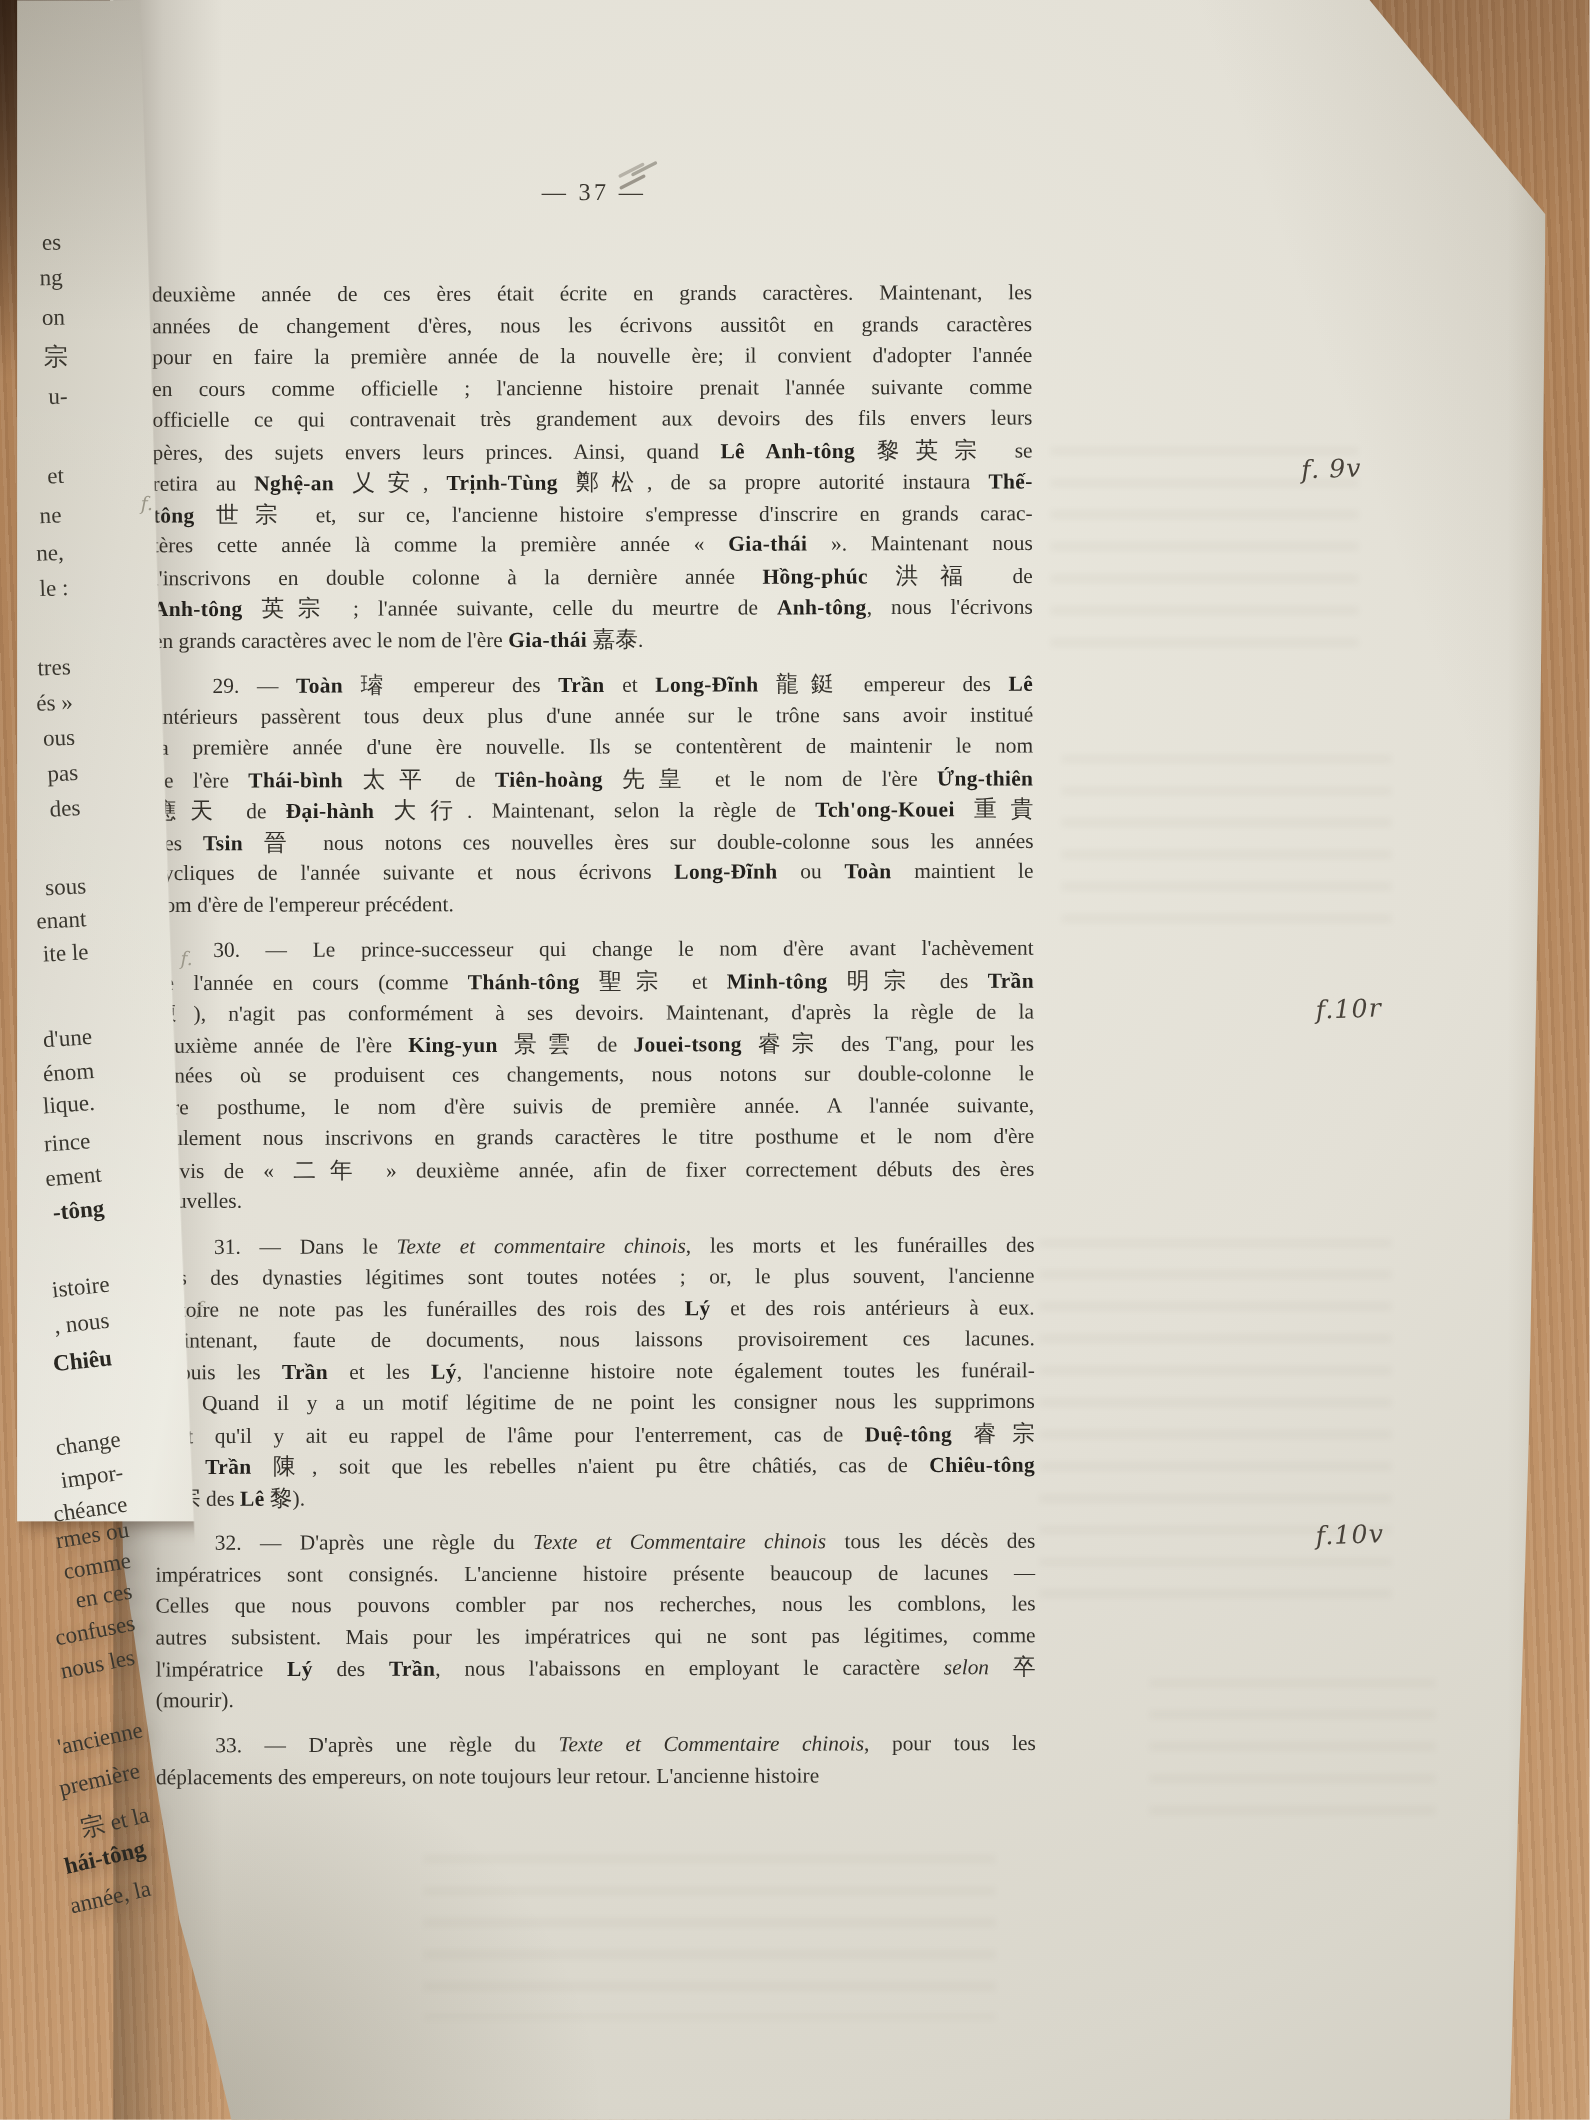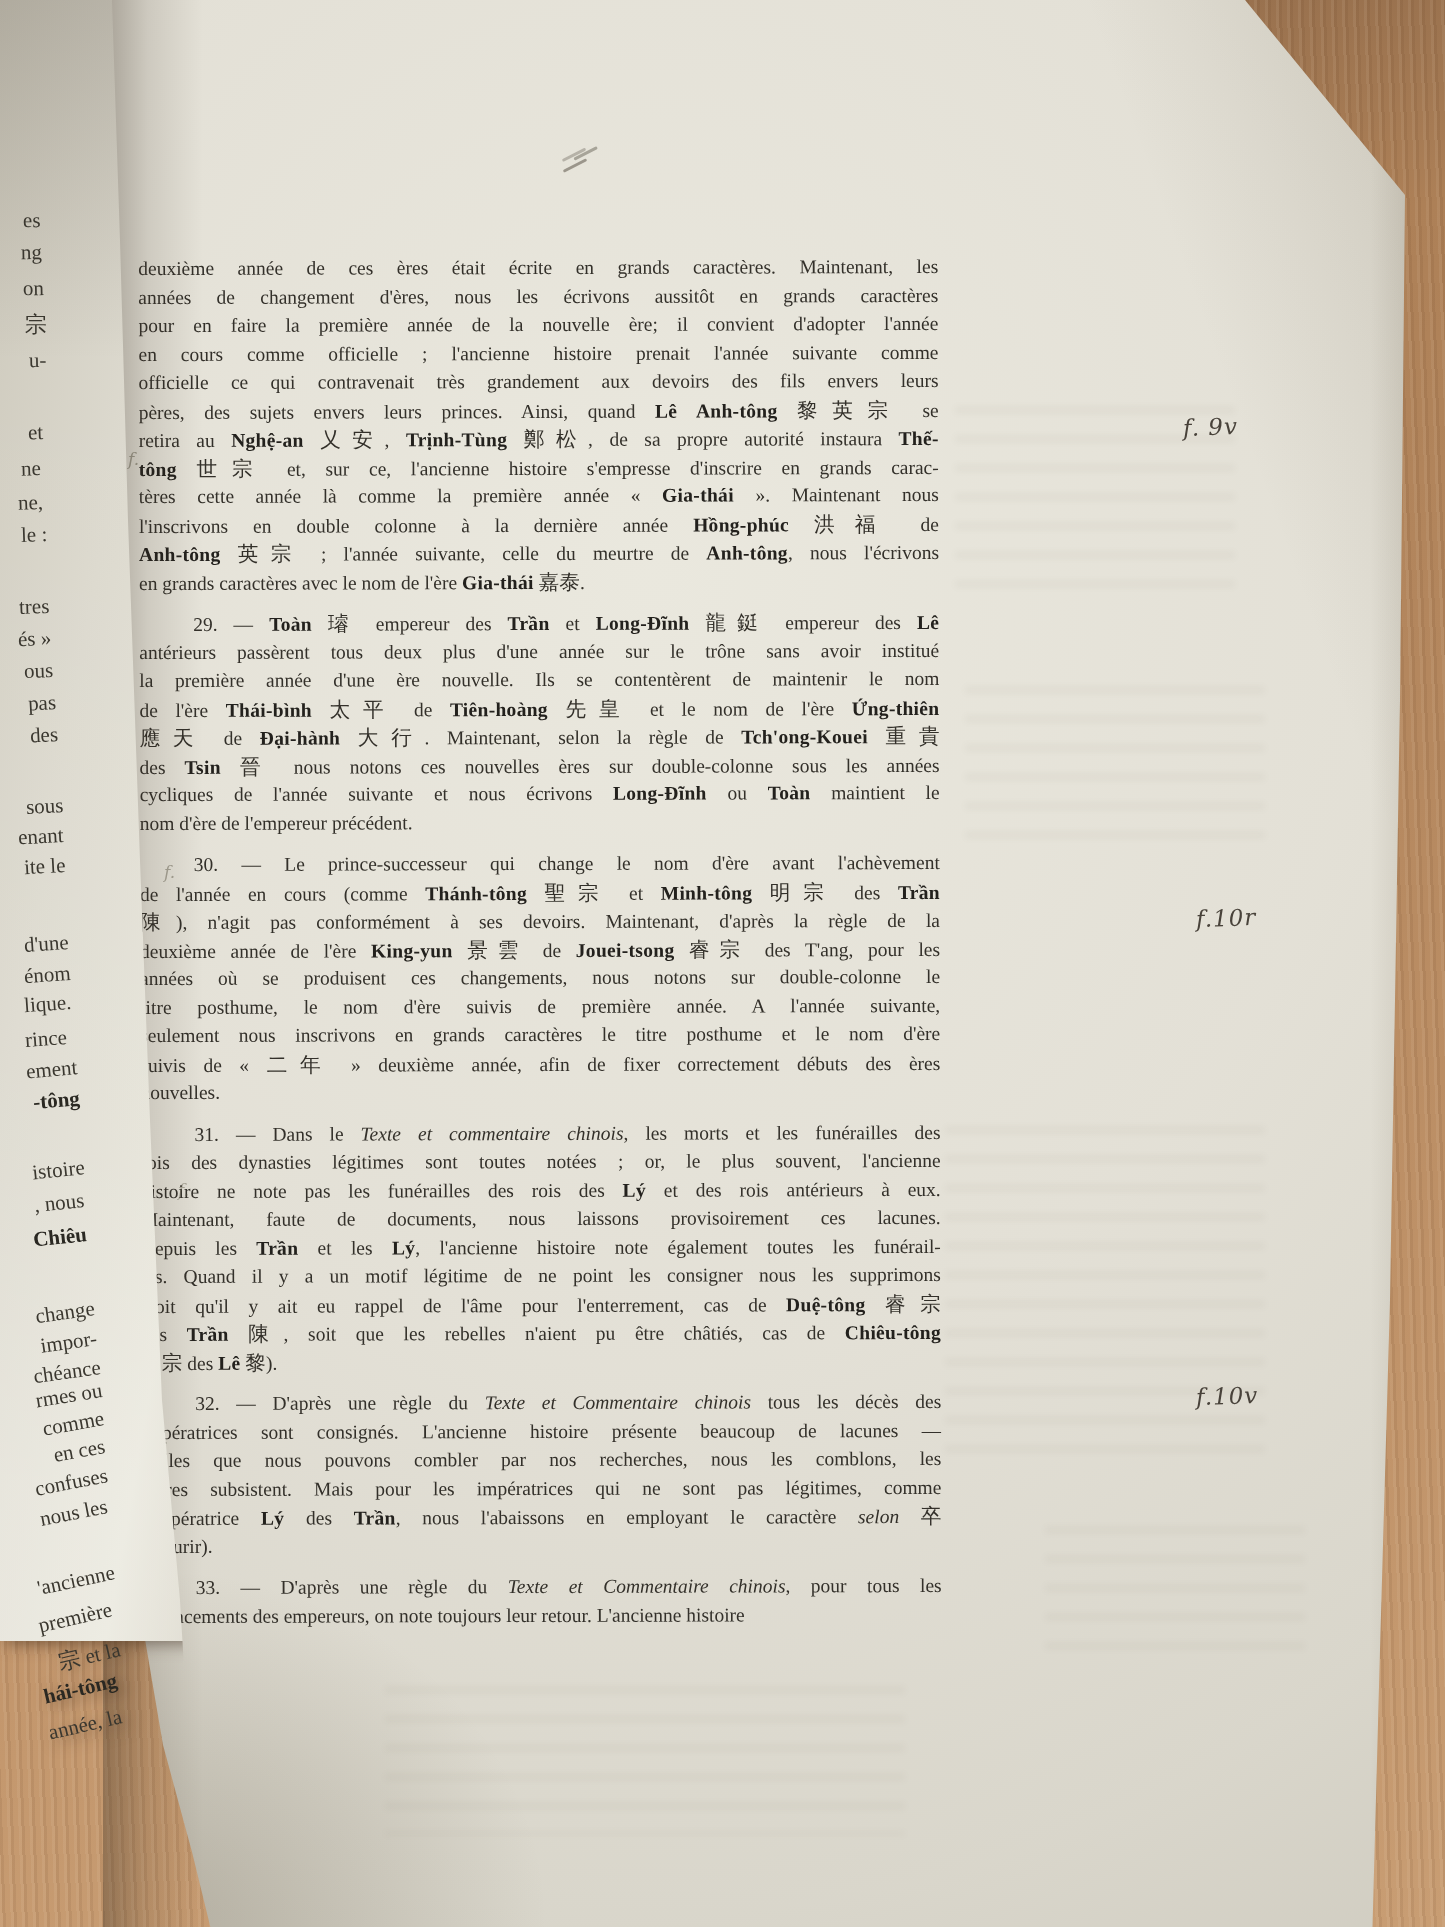--- a/index.html
+++ b/index.html
@@ -44,21 +44,21 @@
   .line i{font-style:italic;}
   .cjk{font-size:1.06em;}
   
   .folio{position:absolute;font-family:"DejaVu Serif", serif;font-style:italic;
     font-size:23px;color:#48423a;letter-spacing:1px;transform:rotate(-2deg);}
   
   #gutter-shadow{position:absolute;left:103px;top:0;width:100px;height:100%;z-index:3;pointer-events:none;
     background:linear-gradient(90deg, rgba(58,47,34,.36), rgba(58,47,34,.13) 45%, rgba(58,47,34,0));}
   
   #left-page{
-    position:absolute;left:0;top:0;width:230px;height:1641px;z-index:4;
+    position:absolute;left:15px;top:0;width:230px;height:1383px;z-index:4;
     clip-path:polygon(0 0,112px 0,120px 240px,128px 520px,140px 860px,150px 1120px,162px 1400px,180px 1600px,186px 1700px,172px 1810px,140px 1880px,95px 1905px,0 1912px);
     background:
       linear-gradient(to bottom, rgba(30,20,10,.16), rgba(30,20,10,0) 22%, rgba(255,255,252,.10) 70%, rgba(255,255,252,.26) 90%),
       linear-gradient(100deg,#ccc8bb 0%,#dcd9ce 38%,#e7e5da 76%,#d8d4c7 93%,#b7b1a2 100%);
     filter:drop-shadow(6px 3px 8px rgba(48,28,13,.5));
   }
   .frag{position:absolute;color:#3a372f;font-size:21px;white-space:nowrap;transform-origin:right center;}
   .frag.b{font-weight:bold;color:#2a2822;}
   .leftmark{position:absolute;z-index:5;font-family:"DejaVu Serif", serif;font-style:italic;
     font-size:17px;color:#55503f;}
@@ -67,20 +67,21 @@
 <body>
 
 <div id="main-page">
 
   <div class="ghost" style="left:870px;top:420px;width:280px;height:200px;"></div>
   <div class="ghost" style="left:880px;top:700px;width:300px;height:170px;"></div>
   <div class="ghost" style="left:860px;top:1140px;width:320px;height:330px;"></div>
   <div class="ghost" style="left:300px;top:1700px;width:520px;height:150px;"></div>
   <div class="ghost" style="left:960px;top:1540px;width:260px;height:130px;"></div>
 
+  <div id="page-number">— 37 —</div>
   <div id="scribble"></div>
 
   <div id="text-col">
       <div class="para">
         <div class="line">deuxième année de ces ères était écrite en grands caractères. Maintenant, les</div>
         <div class="line">années de changement d'ères, nous les écrivons aussitôt en grands caractères</div>
         <div class="line">pour en faire la première année de la nouvelle ère; il convient d'adopter l'année</div>
         <div class="line">en cours comme officielle ; l'ancienne histoire prenait l'année suivante comme</div>
         <div class="line">officielle ce qui contravenait très grandement aux devoirs des fils envers leurs</div>
         <div class="line">pères, des sujets envers leurs princes. Ainsi, quand <b>Lê Anh-tông</b> <span class="cjk">黎英宗</span> se</div>

